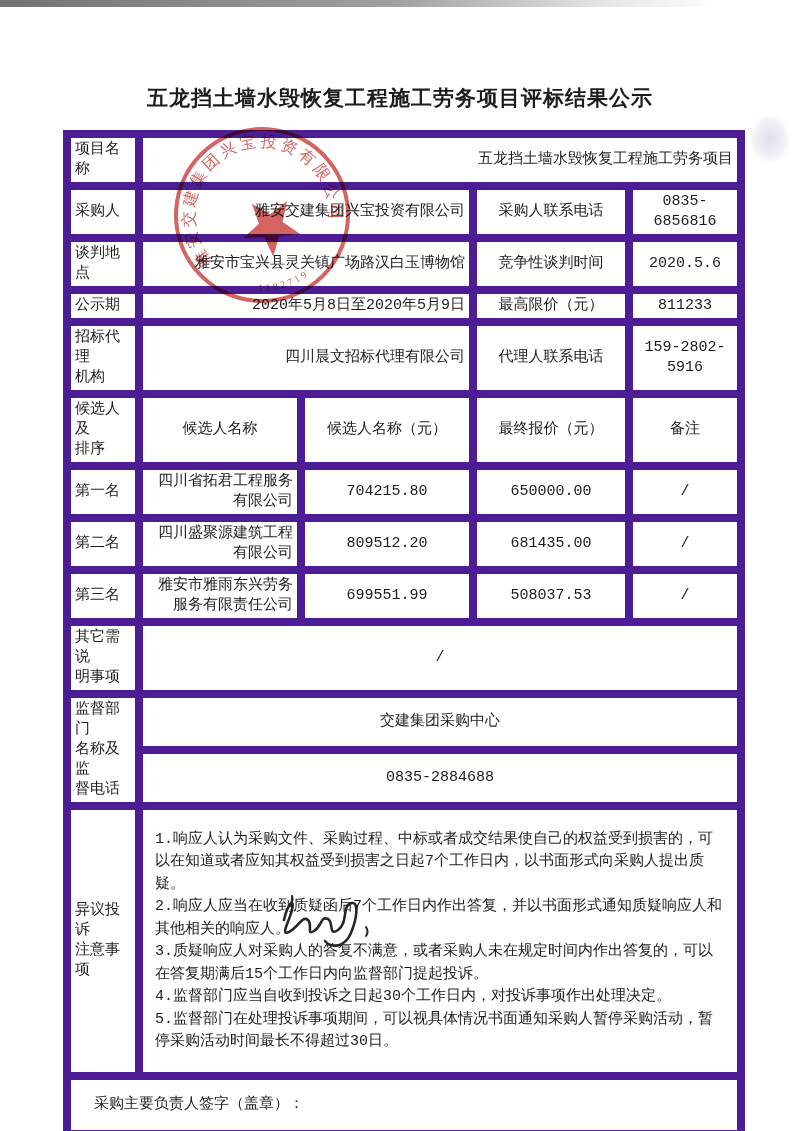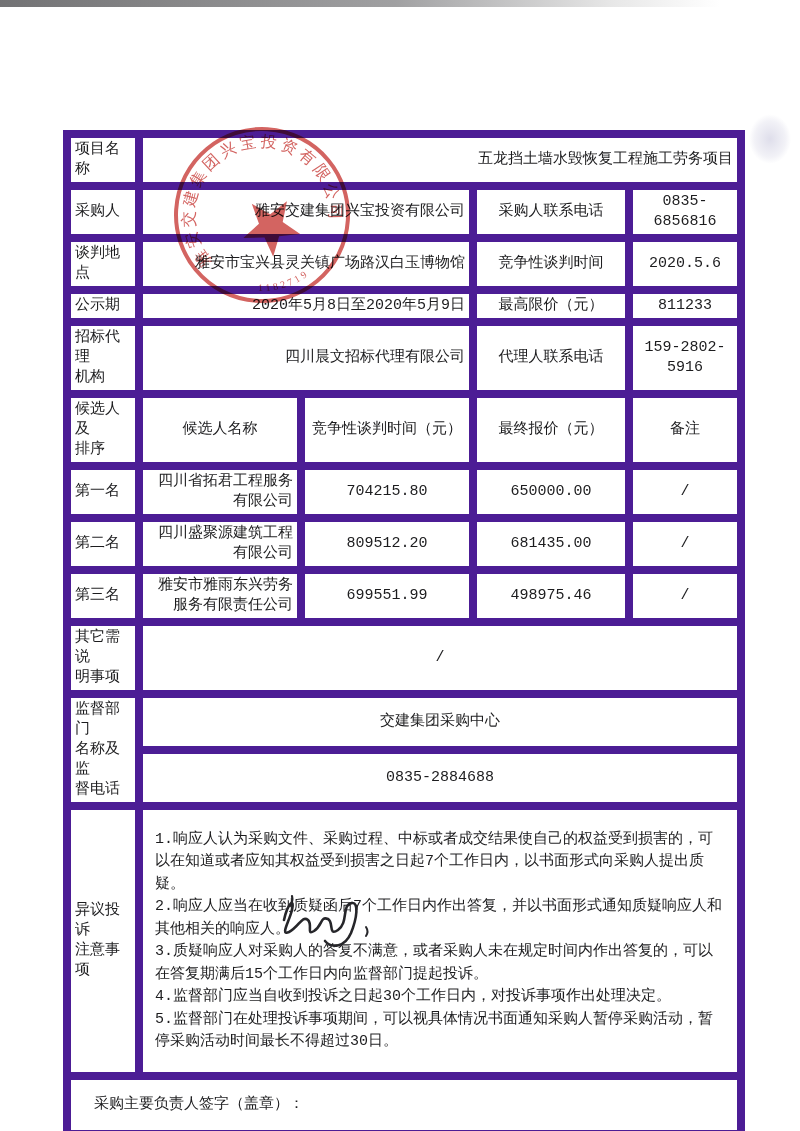--- a/index.html
+++ b/index.html
@@ -48,20 +48,21 @@
   .signature-svg{position:absolute;left:262px;top:890px;}
 </style>
 </head>
 <body>
 
 <div class="page">
 
   <div class="scan-edge"></div>
   <div class="scan-smudge"></div>
 
+  <h1 class="title">五龙挡土墙水毁恢复工程施工劳务项目评标结果公示</h1>
 
   <table class="doc">
     <colgroup>
       <col style="width:72px">
         <col style="width:162px">
         <col style="width:172px">
         <col style="width:156px">
         <col style="width:112px">
     </colgroup>
 
@@ -97,21 +98,21 @@
 机构</td>
       <td class="vl" colspan="2">四川晨文招标代理有限公司</td>
       <td class="vc">代理人联系电话</td>
       <td class="vc">159-2802-5916</td>
     </tr>
 
     <tr style="height:35px">
       <td class="lab">候选人及
 排序</td>
       <td class="vc">候选人名称</td>
-      <td class="vc">竞争性谈判时间（元）</td>
+      <td class="vc">候选人名称（元）</td>
       <td class="vc">最终报价（元）</td>
       <td class="vc">备注</td>
     </tr>
 
     <tr style="height:42px">
       <td class="lab">第一名</td>
       <td class="vl">四川省拓君工程服务有限公司</td>
       <td class="vc">704215.80</td>
       <td class="vc">650000.00</td>
       <td class="vc">/</td>
@@ -122,21 +123,21 @@
       <td class="vl">四川盛聚源建筑工程有限公司</td>
       <td class="vc">809512.20</td>
       <td class="vc">681435.00</td>
       <td class="vc">/</td>
     </tr>
 
     <tr style="height:42px">
       <td class="lab">第三名</td>
       <td class="vl">雅安市雅雨东兴劳务服务有限责任公司</td>
       <td class="vc">699551.99</td>
-      <td class="vc">498975.46</td>
+      <td class="vc">508037.53</td>
       <td class="vc">/</td>
     </tr>
 
     <tr style="height:45px">
       <td class="lab">其它需说
 明事项</td>
       <td class="vc" colspan="4">/</td>
     </tr>
 
     <tr style="height:42px">

